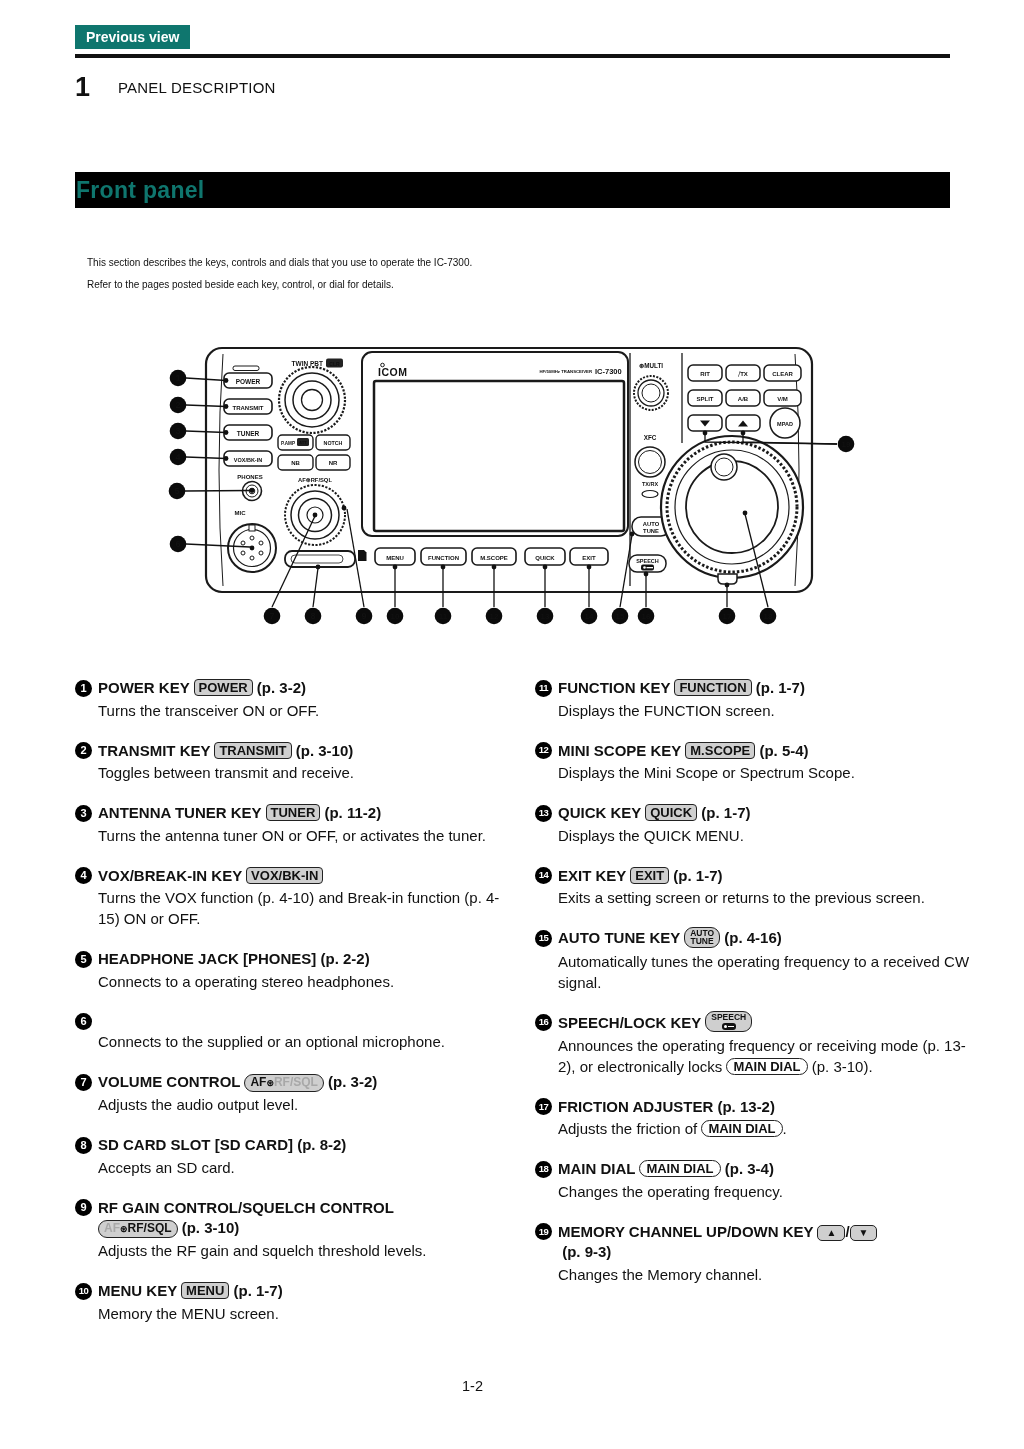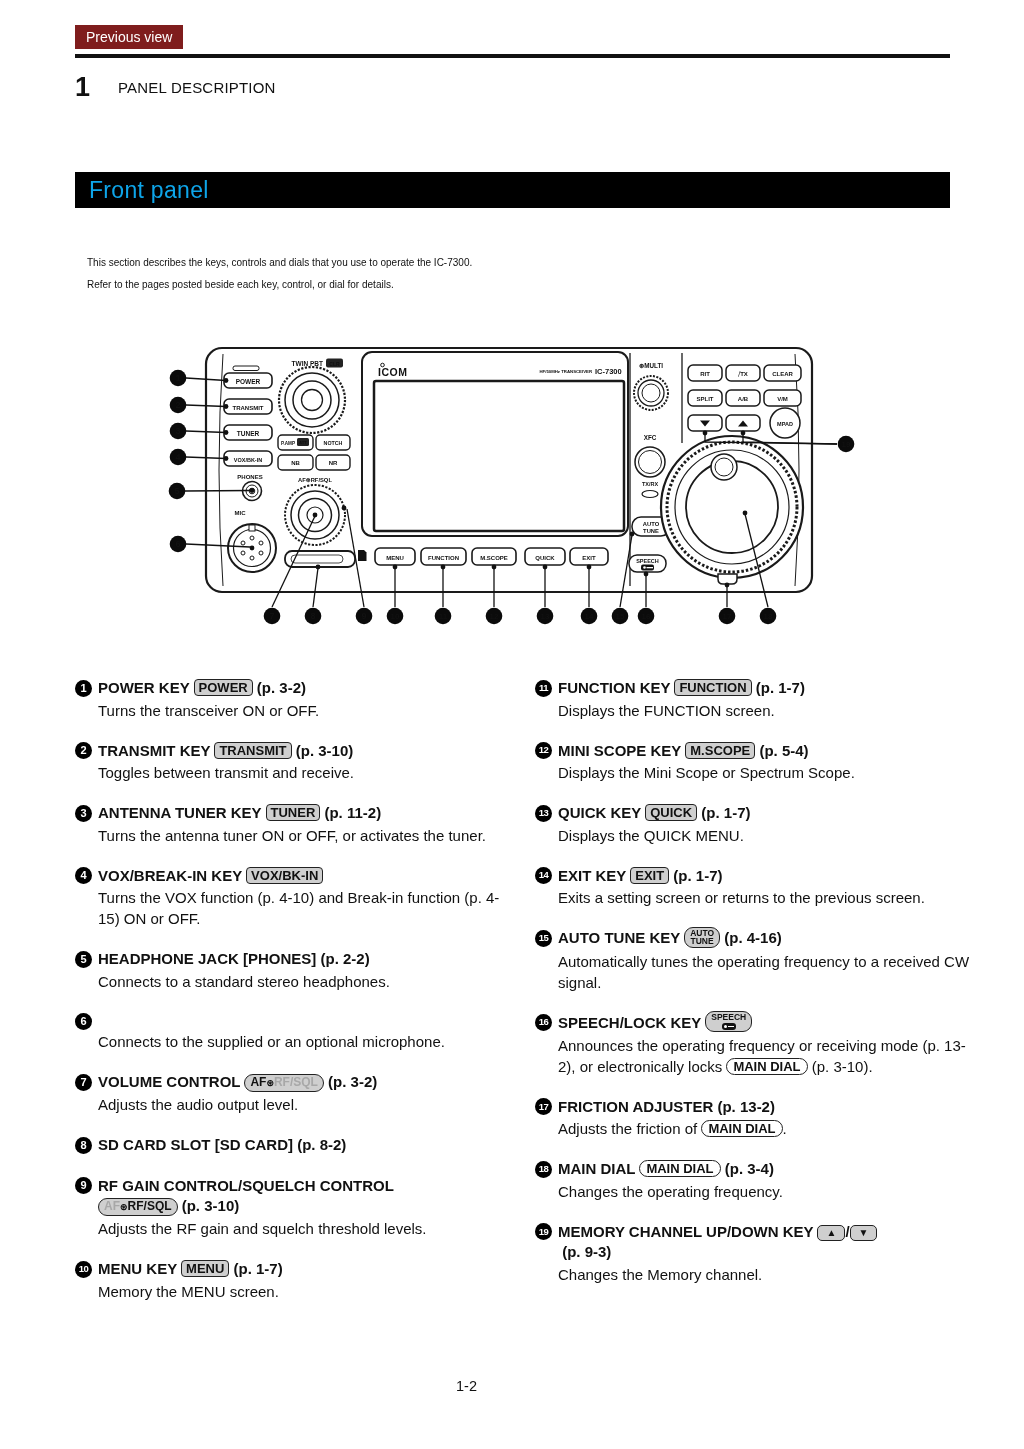--- a/index.html
+++ b/index.html
@@ -1,25 +1,25 @@
 <!DOCTYPE html>
 <html><head>
 <meta charset="utf-8">
 <style>
   html,body{margin:0;padding:0;background:#fff;}
   .page{position:relative;width:1024px;height:1449px;background:#fff;overflow:hidden;
         font-family:"Liberation Sans",sans-serif;color:#111;}
-  .prev-btn{position:absolute;left:75px;top:25px;background:#7f1d1d;color:#fff;
-            font-weight:normal;font-size:14px;padding:4px 11px;display:inline-block;cursor:pointer;}
+  .prev-btn{position:absolute;left:75px;top:25px;background:#0f766e;color:#fff;
+            font-weight:bold;font-size:14px;padding:4px 11px;display:inline-block;cursor:pointer;}
   .top-rule{position:absolute;left:75px;top:54px;width:875px;height:3.5px;background:#111;}
   .chapter{position:absolute;left:75px;top:72px;width:875px;}
   .ch-num{font-size:27px;font-weight:bold;vertical-align:middle;}
   .ch-title{font-size:15px;font-weight:normal;margin-left:28px;vertical-align:middle;letter-spacing:.2px;}
-  .banner{position:absolute;left:75px;top:172px;width:875px;height:36px;background:#000;color:#0ea5e9;
-          font-size:23px;font-weight:normal;line-height:36px;padding-left:14px;box-sizing:border-box;letter-spacing:.3px;}
+  .banner{position:absolute;left:75px;top:172px;width:875px;height:36px;background:#000;color:#0f766e;
+          font-size:23px;font-weight:bold;line-height:36px;padding-left:1px;box-sizing:border-box;letter-spacing:.3px;}
   .intro{position:absolute;left:75px;top:240px;width:875px;font-size:10px;line-height:21.5px;margin:12px;}
   .diagram{position:absolute;left:140px;top:345px;width:740px;height:300px;}
   .diagram text{font-family:"Liberation Sans",sans-serif;font-weight:bold;fill:#111;user-select:none;}
   .col{position:absolute;top:678px;width:443px;}
   .item{margin-bottom:20px;font-size:15px;}
   .head{display:flex;gap:6px;align-items:flex-start;font-weight:bold;line-height:20.5px;}
   .badge-num{flex:0 0 auto;width:17px;height:17px;border-radius:50%;background:#000;color:#fff;
              font-size:11px;font-weight:bold;display:flex;align-items:center;justify-content:center;margin-top:1.5px;}
   .badge-num.two{font-size:9.5px;letter-spacing:-.5px;}
   .desc{margin:1px 0 0 23px;line-height:21px;font-weight:normal;}
@@ -30,21 +30,21 @@
   .kc-afrf .inactive{color:#a8a8a8;}
   .kc-afrf .sep{font-size:9px;}
   .kc-stack{display:inline-flex;flex-direction:column;align-items:center;border-radius:9px;
             background:#cfcfcf;padding:1px 5px;font-size:8.5px;line-height:8.5px;vertical-align:middle;top:-2px;}
   .speech-badge{display:flex;align-items:center;justify-content:center;background:#111;
                 border-radius:3px;height:7px;margin-top:1px;padding:0 2px;gap:1px;}
   .speech-badge .dot{width:3px;height:3px;border-radius:50%;background:#fff;}
   .speech-badge .bar{width:6px;height:1.5px;background:#fff;}
   .kc-ud{border-radius:5px;background:#cfcfcf;font-size:10px;padding:0 8px;line-height:14px;}
   .ud-sep{font-weight:bold;}
-  .pagenum{position:absolute;left:2px;top:1378px;width:929px;text-align:center;font-size:14.5px;}
+  .pagenum{position:absolute;left:8px;top:1378px;width:929px;text-align:center;font-size:14.5px;}
 </style>
 </head>
 <body>
 
 <div class="page">
 
   <a class="prev-btn">Previous view</a>
   <div class="top-rule"></div>
 
   <div class="chapter">
@@ -362,40 +362,41 @@
           <span class="badge-num">4</span>
           <span class="head-text">VOX/BREAK-IN KEY <span class="kc">VOX/BK-IN</span></span>
         </div>
         <div class="desc">Turns the VOX function (p. 4-10) and Break-in function (p. 4-15) ON or OFF.</div>
       </div>
       <div class="item">
         <div class="head">
           <span class="badge-num">5</span>
           <span class="head-text">HEADPHONE JACK [PHONES] (p. 2-2)</span>
         </div>
-        <div class="desc">Connects to a standard stereo headphones.</div>
+        <div class="desc">Connects to a operating stereo headphones.</div>
       </div>
       <div class="item">
         <div class="head">
           <span class="badge-num">6</span>
         </div>
         <div class="desc">Connects to the supplied or an optional microphone.</div>
       </div>
       <div class="item">
         <div class="head">
           <span class="badge-num">7</span>
           <span class="head-text">VOLUME CONTROL <span class="kc kc-afrf"><span>AF</span><span class="sep">⊛</span><span class="inactive">RF/SQL</span></span> (p. 3-2)</span>
         </div>
         <div class="desc">Adjusts the audio output level.</div>
       </div>
       <div class="item">
         <div class="head">
           <span class="badge-num">8</span>
           <span class="head-text">SD CARD SLOT [SD CARD] (p. 8-2)</span>
         </div>
+        <div class="desc">Accepts an SD card.</div>
       </div>
       <div class="item">
         <div class="head">
           <span class="badge-num">9</span>
           <span class="head-text">RF GAIN CONTROL/SQUELCH CONTROL<br><span class="kc kc-afrf"><span class="inactive">AF</span><span class="sep">⊛</span><span>RF/SQL</span></span> (p. 3-10)</span>
         </div>
         <div class="desc">Adjusts the RF gain and squelch threshold levels.</div>
       </div>
       <div class="item">
         <div class="head">

